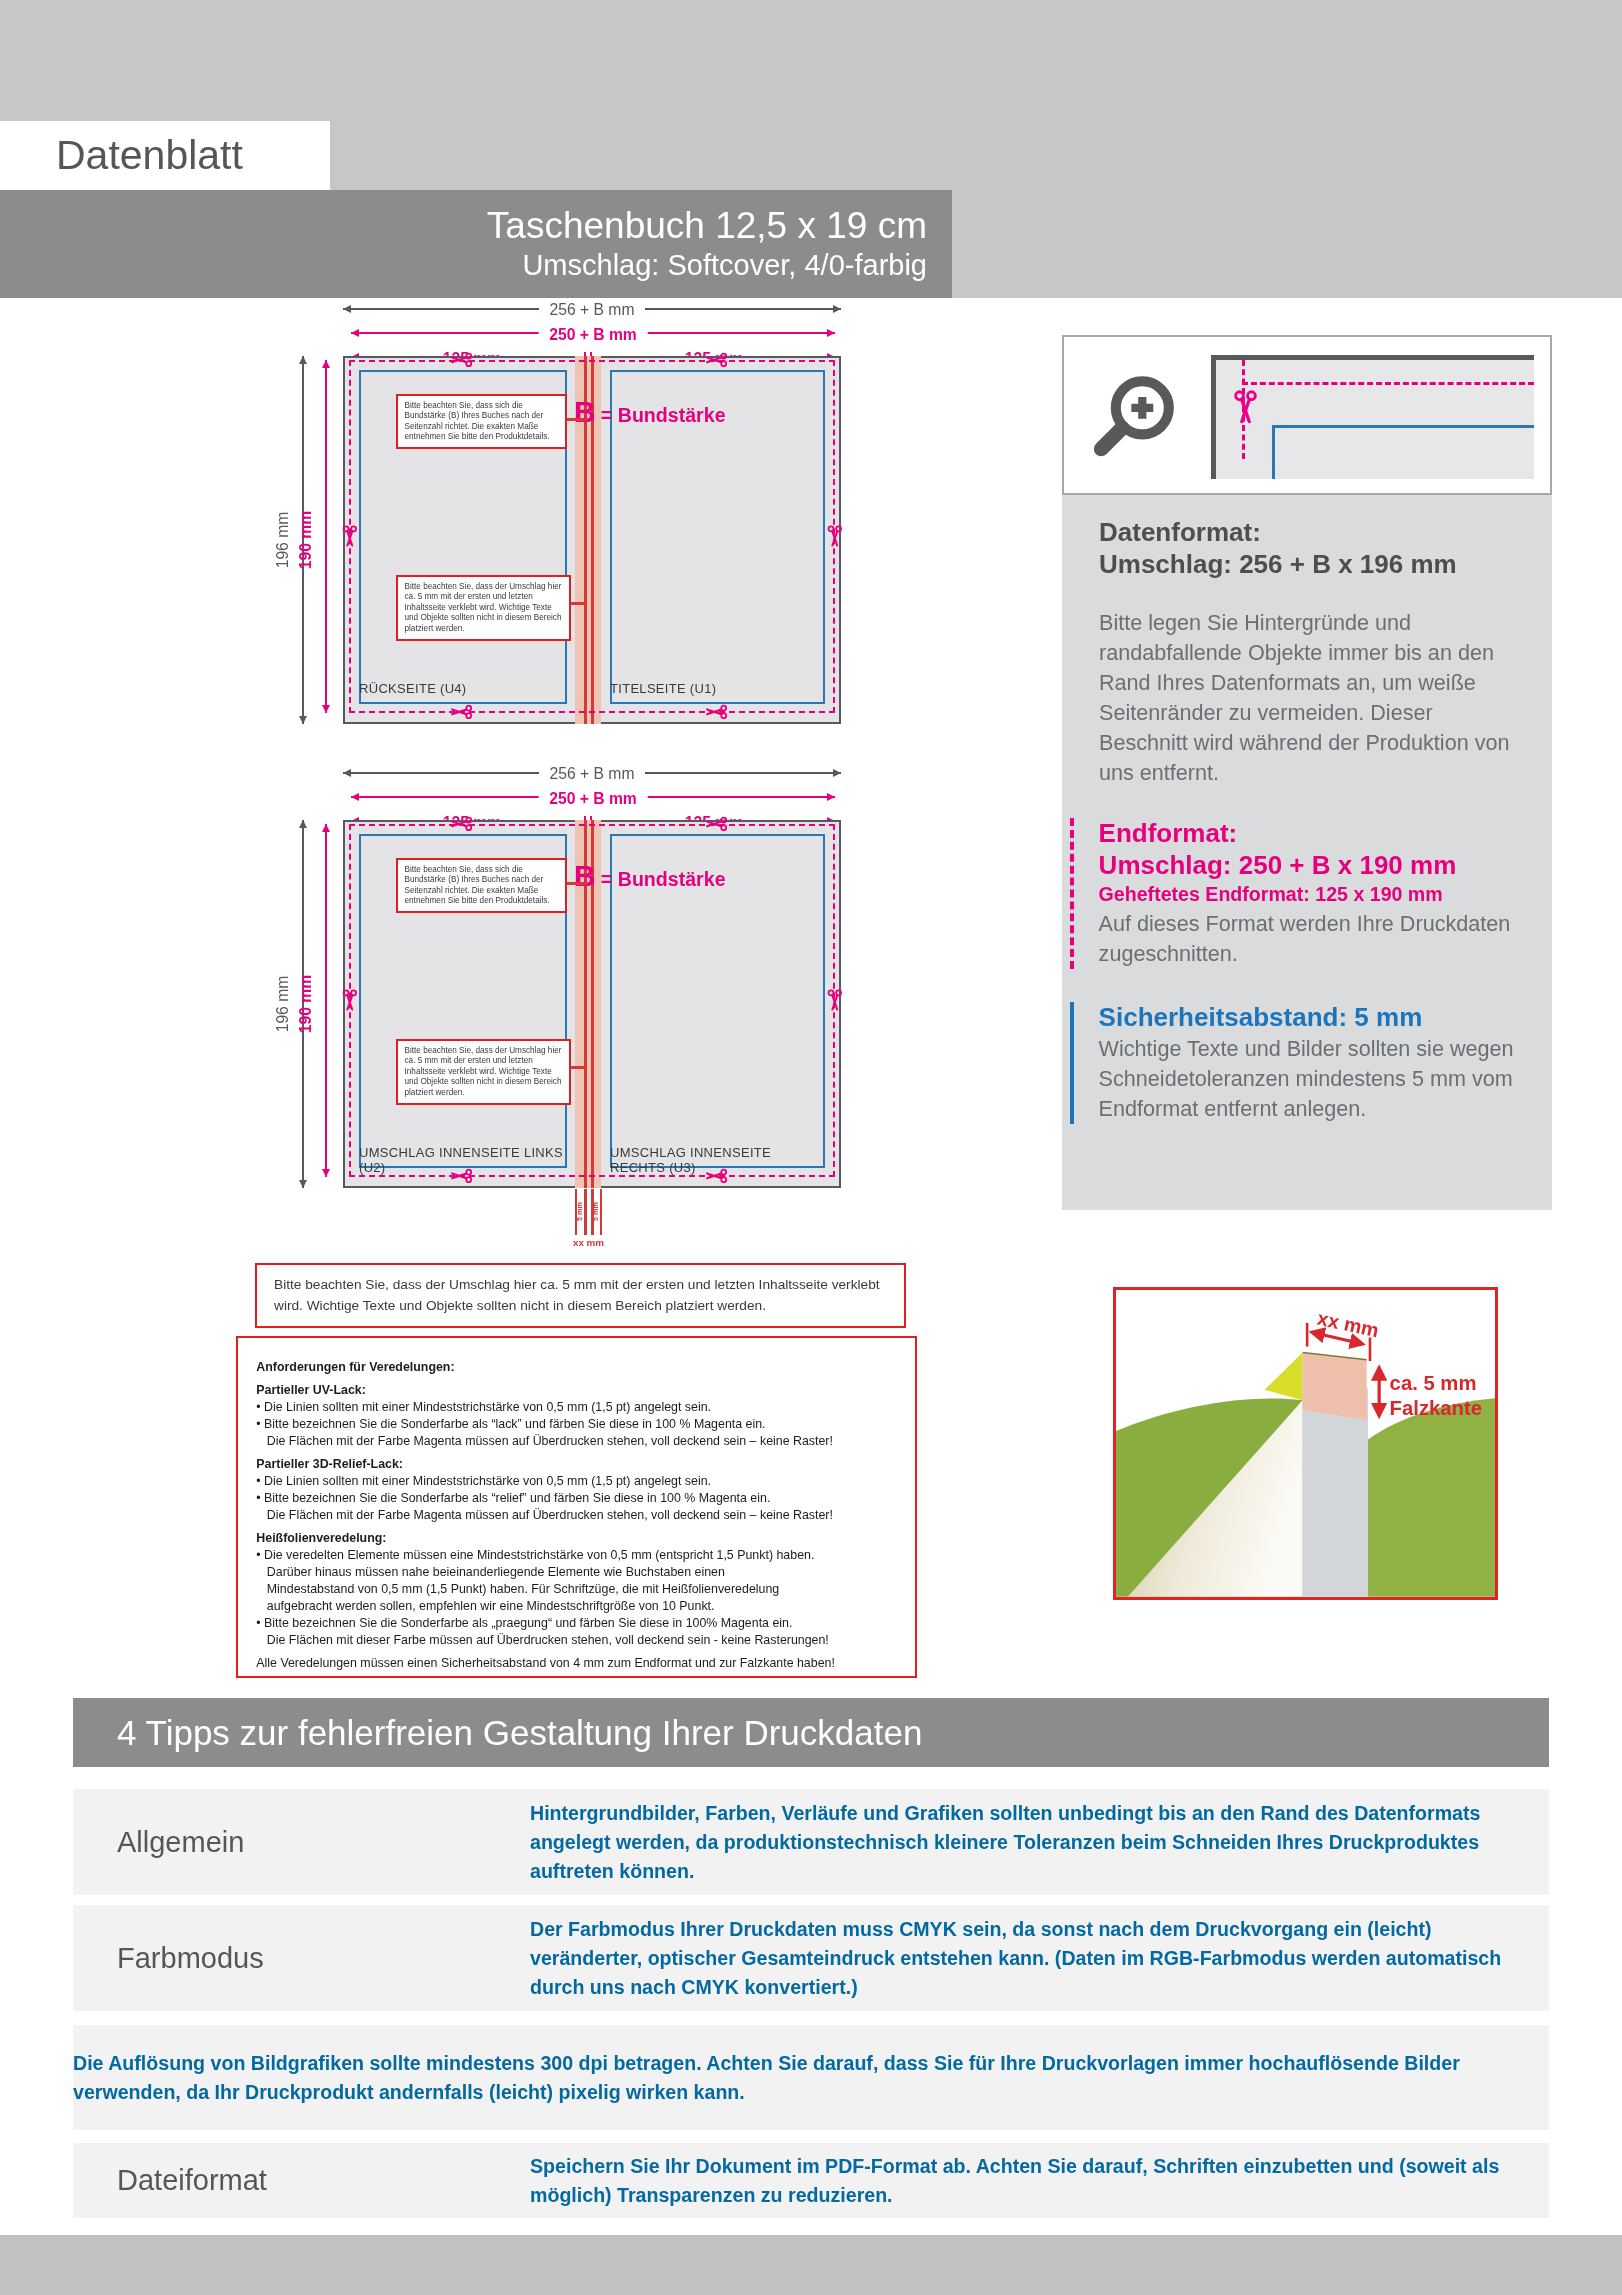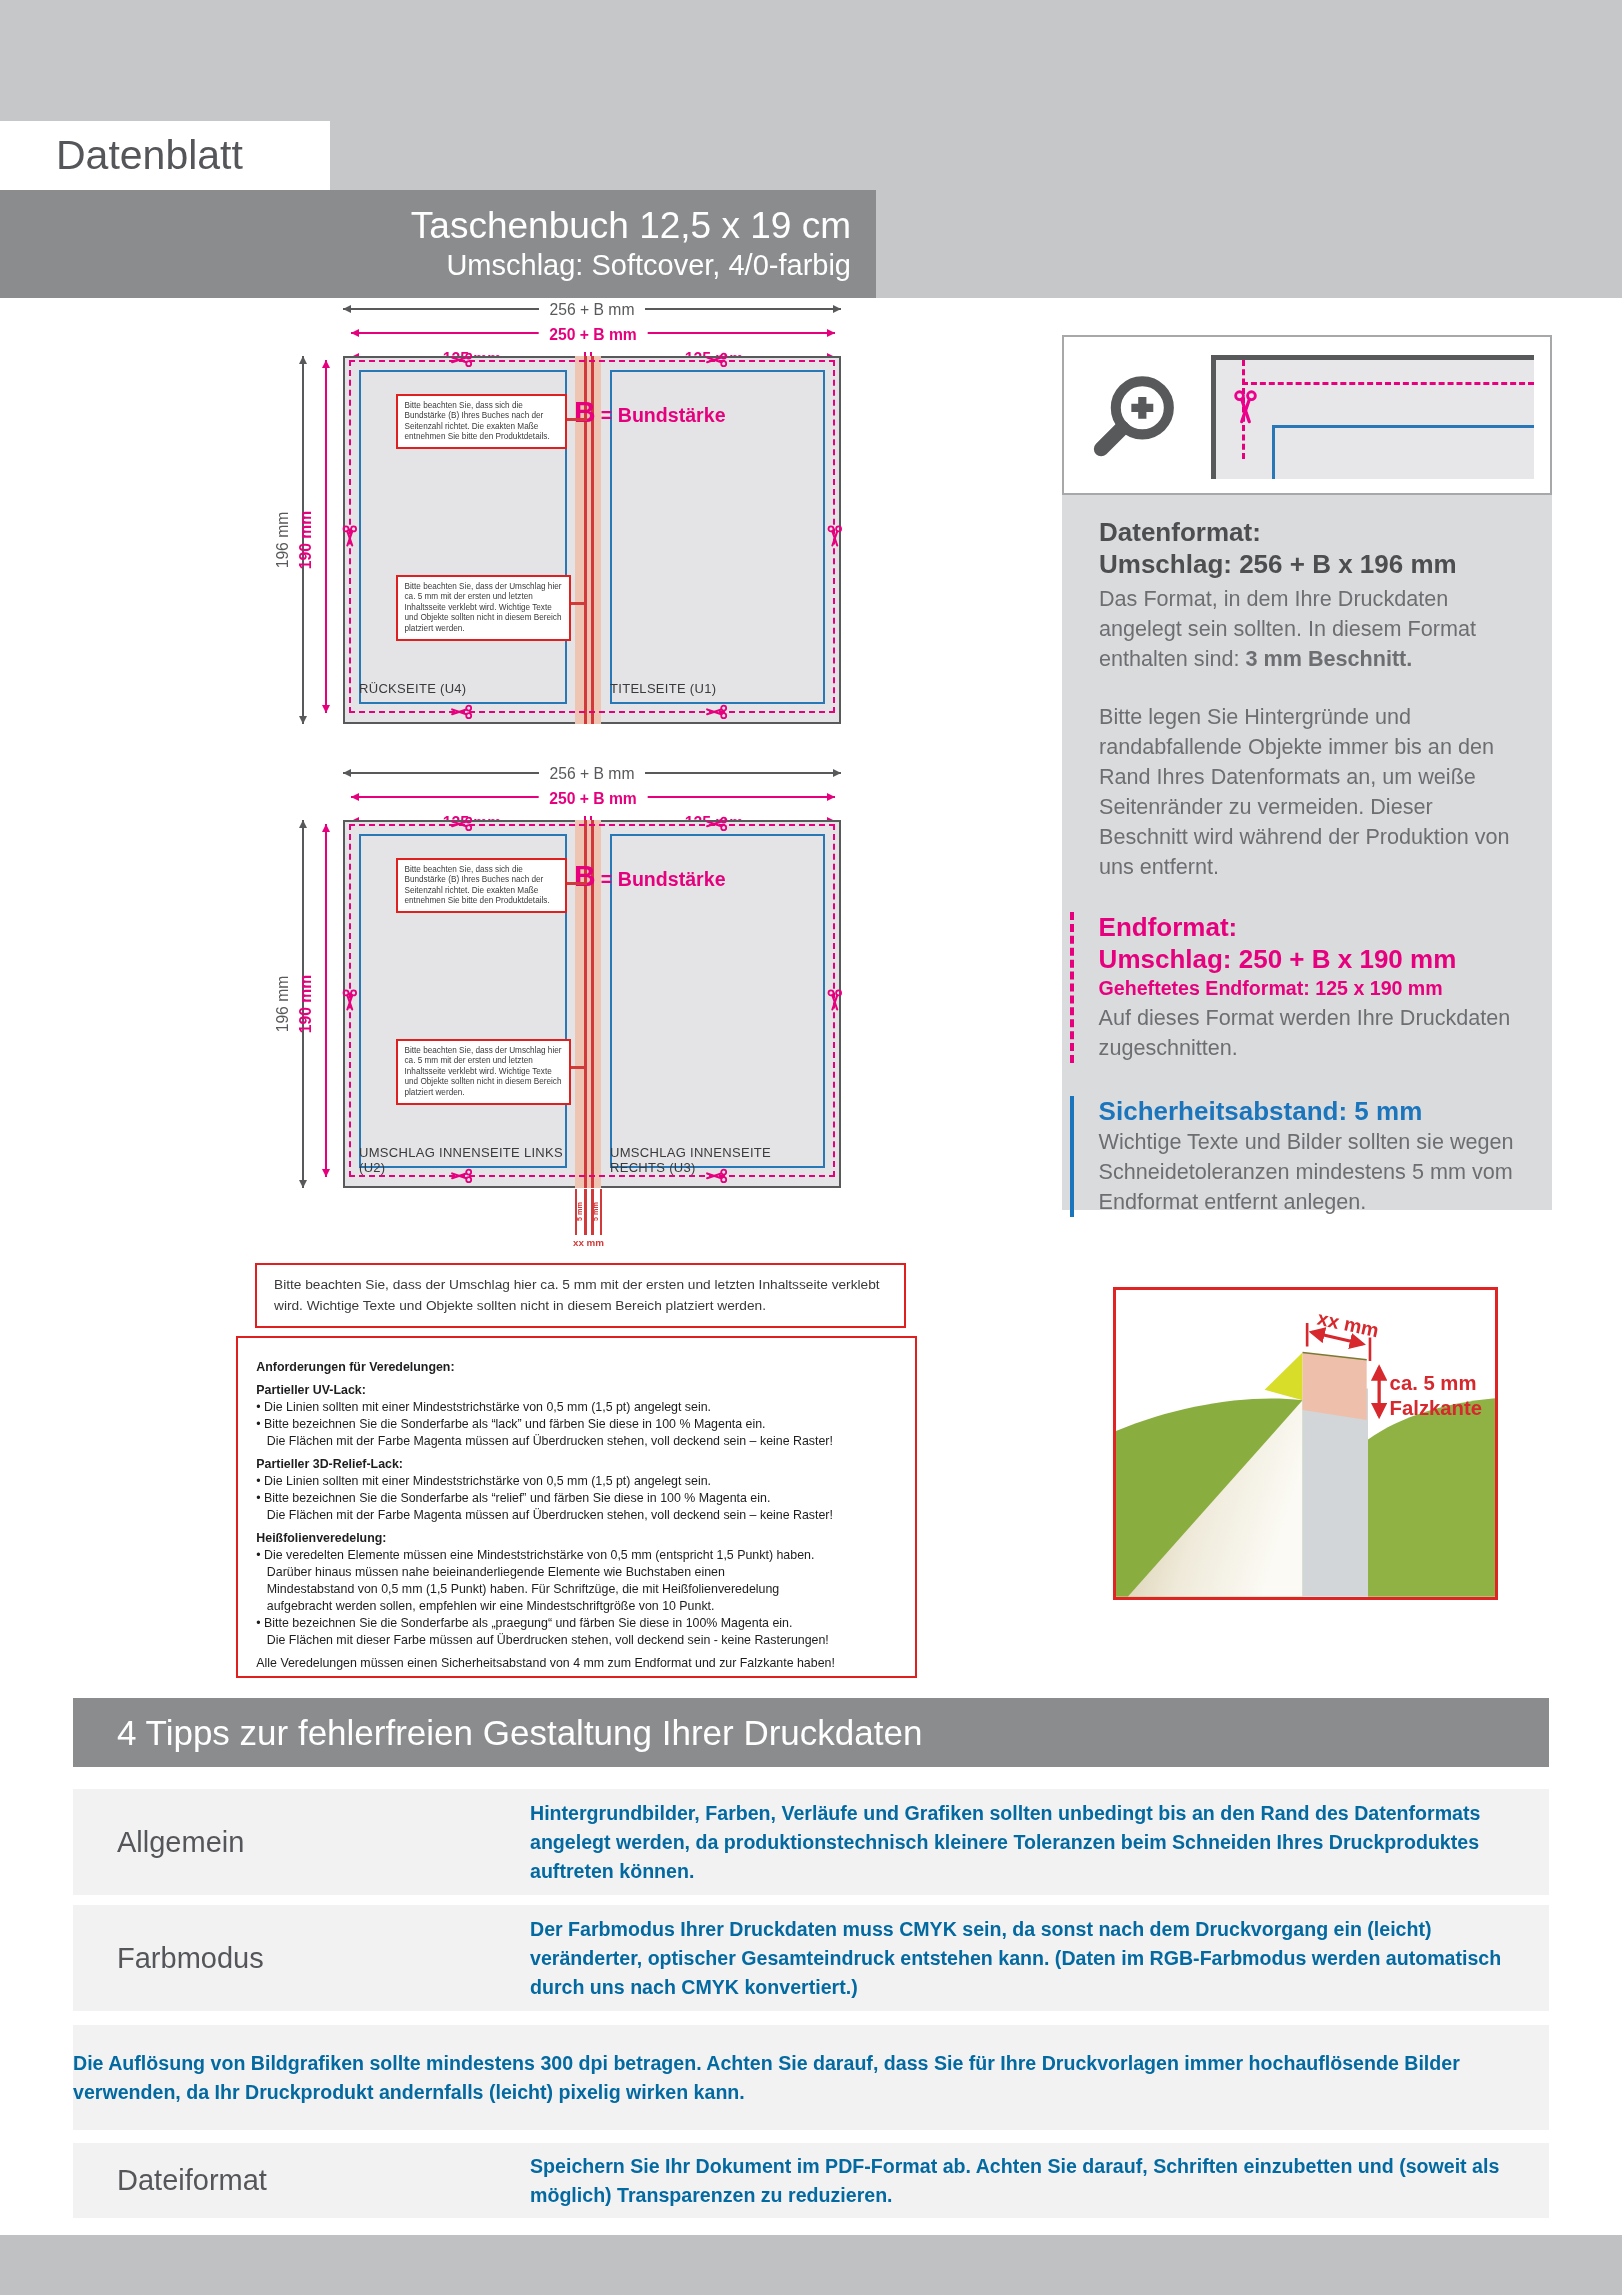--- a/index.html
+++ b/index.html
@@ -9,21 +9,21 @@
   }
   *{margin:0;padding:0;box-sizing:border-box;}
   body{width:1623px;height:2295px;position:relative;background:#fff;
        font-family:"Liberation Sans","DejaVu Sans",sans-serif;color:var(--ink2);}
   .abs{position:absolute;}
 
   
   .top-band{left:0;top:0;width:1623px;height:298px;background:var(--band);}
   .brand-box{left:0;top:121px;width:330px;height:69px;background:#fff;display:flex;align-items:center;padding-left:56px;}
   .brand-box span{font-size:41px;color:#55565a;}
-  .title-bar{left:0;top:190px;width:876px;height:108px;background:var(--bar);color:#fff;
+  .title-bar{left:0;top:190px;width:952px;height:108px;background:var(--bar);color:#fff;
              display:flex;flex-direction:column;justify-content:center;align-items:flex-end;padding-right:25px;}
   .title-bar .t1{font-size:37px;line-height:1.15;}
   .title-bar .t2{font-size:29px;line-height:1.2;}
 
   
   .diagram{position:absolute;left:281px;width:569px;}
   .d1{top:298px;height:468px;} .d2{top:762px;height:507px;}
   .dim-h{position:absolute;height:0;border-top:2px solid currentColor;}
   .dim-h::before{content:"";position:absolute;left:0;top:-5.2px;border-top:4.3px solid transparent;border-bottom:4.3px solid transparent;border-right:8.5px solid currentColor;}
   .dim-h::after{content:"";position:absolute;right:0;top:-5.2px;border-top:4.3px solid transparent;border-bottom:4.3px solid transparent;border-left:8.5px solid currentColor;}
@@ -284,21 +284,20 @@
     <div class="mini-blue-v"></div>
     <svg class="mini-sc" viewBox="0 0 56 38" width="37" height="25">
         <use href="#sym-scissors"></use>
       </svg>
   </div>
 </div>
 
 <div class="abs info-panel">
   <h2>Datenformat:</h2>
   <h2>Umschlag: 256 + B  x 196 mm</h2>
-  <p style="margin-top:3.9px"><span>Das Format, in dem Ihre Druckdaten angelegt sein sollten. In diesem Format enthalten sind: </span><b>3 mm Beschnitt.</b></p>
   <p class="mt">Bitte legen Sie Hintergründe und randabfallende Objekte immer bis an den Rand Ihres Datenformats an, um weiße Seitenränder zu vermeiden. Dieser Beschnitt wird während der Produktion von uns entfernt.</p>
 
   <div class="blk-end">
     <h2>Endformat:</h2>
     <h2>Umschlag: 250 + B x 190 mm</h2>
     <div class="sub">Geheftetes Endformat: 125 x 190 mm</div>
     <p>Auf dieses Format werden Ihre Druckdaten zugeschnitten.</p>
   </div>
 
   <div class="blk-safe">

